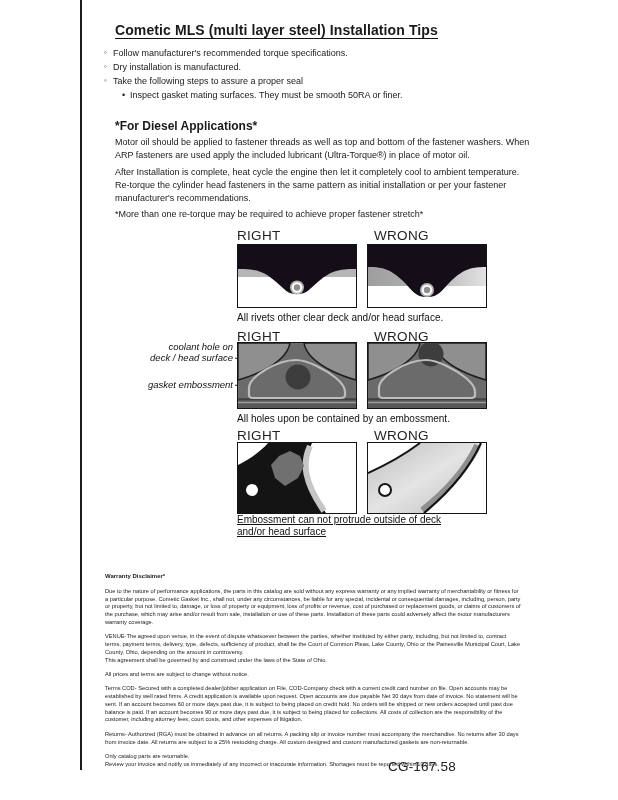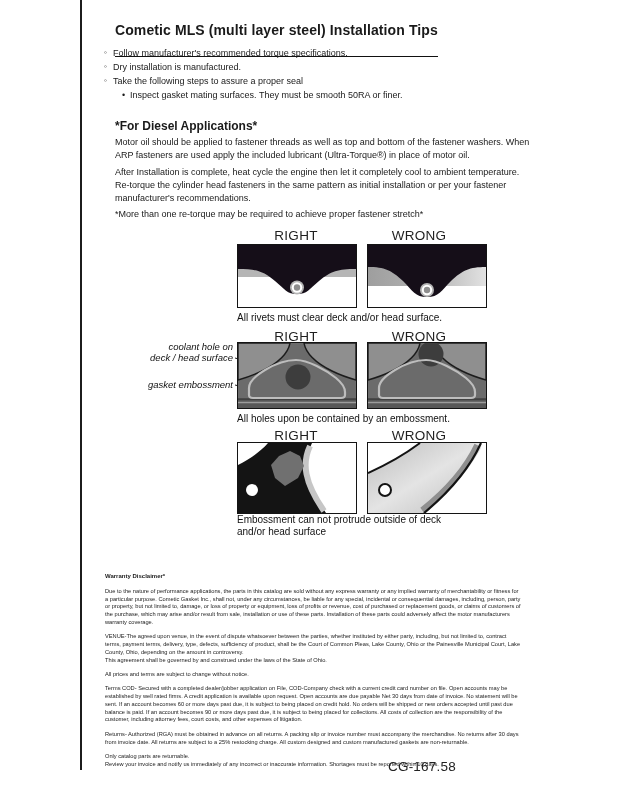--- a/index.html
+++ b/index.html
@@ -3,60 +3,60 @@
 <meta charset="utf-8">
 <style>
   html,body{margin:0;padding:0;background:#ffffff;}
   #page{position:relative;width:618px;height:800px;background:#ffffff;overflow:hidden;
         font-family:"Liberation Sans","DejaVu Sans",sans-serif;color:#1a1a1a;}
   .abs{position:absolute;}
 
   #left-rule{left:80px;top:0;width:1.5px;height:770px;background:#1c1c1c;}
 
   #title{left:115px;top:22px;font-size:14px;font-weight:bold;letter-spacing:.1px;}
-  #title span{display:inline-block;border-bottom:1.6px solid #111;padding-bottom:18px;}
+  #title span{display:inline-block;border-bottom:1.6px solid #111;padding-bottom:0;}
 
   #bullets{left:104px;top:46px;width:420px;font-size:9px;line-height:14px;}
   .b-row{white-space:nowrap;}
   .b-row .mark{display:inline-block;width:9px;font-size:8px;vertical-align:top;}
   .b-sub{padding-left:18px;}
   .b-sub .mark{width:8px;font-size:9px;}
 
   #diesel-heading{left:115px;top:119px;font-size:12px;font-weight:bold;}
   .para{left:115px;width:420px;font-size:9px;line-height:13.2px;}
   #diesel-p1{top:136px;}
   #diesel-p2{top:166px;}
   #diesel-p3{top:208px;}
 
-  .rw-label{top:0;width:118px;text-align:center;font-size:13.5px;color:#1f1f1f;letter-spacing:.3px;}
+  .rw-label{top:0;width:118px;font-size:13.5px;color:#1f1f1f;letter-spacing:.3px;}
   .diagram-box{width:118px;border:1.8px solid #141414;line-height:0;background:#fff;}
   .diagram-box svg{display:block;}
   .caption{font-size:10px;line-height:11.5px;color:#111;}
 
   #row1-right-label,#row2-right-label,#row3-right-label{left:237px;}
-  #row1-wrong-label,#row2-wrong-label,#row3-wrong-label{left:360px;}
+  #row1-wrong-label,#row2-wrong-label,#row3-wrong-label{left:374px;}
   #row1-right-label,#row1-wrong-label{top:228px;}
   #row1-right-box,#row1-wrong-box{top:244px;height:62px;}
   #row1-right-box{left:237px;} #row1-wrong-box{left:367px;}
   #row1-caption{left:237px;top:312px;}
 
   #row2-right-label,#row2-wrong-label{top:329px;}
   #row2-right-box,#row2-wrong-box{top:342px;height:65px;}
   #row2-right-box{left:237px;} #row2-wrong-box{left:367px;}
   #row2-caption{left:237px;top:413px;}
 
   .annot{left:100px;width:133px;text-align:right;font-size:9.5px;line-height:10.8px;color:#111;font-style:italic;}
   #annot-hole{top:342px;}
   #annot-emboss{top:380px;}
   #leader-overlay{left:100px;top:330px;width:300px;height:90px;pointer-events:none;}
 
   #row3-right-label,#row3-wrong-label{top:428px;}
   #row3-right-box,#row3-wrong-box{top:442px;height:70px;}
   #row3-right-box{left:237px;} #row3-wrong-box{left:367px;}
-  #row3-caption{left:237px;top:514px;width:215px;}
+  #row3-caption{left:237px;top:514px;width:215px;text-decoration:underline;}
 
   #disclaimer{left:105px;top:573px;width:416px;font-size:5.7px;line-height:7.8px;color:#222;}
   #disclaimer .dh{font-weight:bold;font-size:6px;margin:0 0 7px 0;}
   #disclaimer p{margin:6.5px 0 0 0;}
   #disclaimer p.tight{margin-top:0;}
   #disclaimer p.first{margin-top:0;}
 
   #page-code{left:388px;top:759px;font-size:13.5px;color:#222;letter-spacing:.2px;}
 </style>
 </head>
@@ -113,21 +113,21 @@
         </linearGradient>
       </defs>
       <rect width="118" height="62" fill="#ffffff"></rect>
       <rect x="0" y="22" width="118" height="19" fill="url(#gband1)"></rect>
       <path d="M0,0 H118 V22 C101,22 95,25 83,36 C73,46 71,52 59,52 C47,52 45,46 35,36 C23,25 17,22 0,22 Z" fill="#150e18"></path>
       <circle cx="59" cy="45" r="7" fill="#b5b5b5"></circle>
       <circle cx="59" cy="45" r="5.2" fill="#ffffff"></circle>
       <circle cx="59" cy="45" r="3.2" fill="#8e8e8e"></circle>
     </svg>
   </div>
-  <div id="row1-caption" class="abs caption">All rivets must clear deck and/or head surface.</div>
+  <div id="row1-caption" class="abs caption">All rivets other clear deck and/or head surface.</div>
 
   <div id="row2-right-label" class="abs rw-label">RIGHT</div>
   <div id="row2-wrong-label" class="abs rw-label">WRONG</div>
 
   <div id="annot-hole" class="abs annot">
     <div>coolant hole on</div>
     <div>deck / head surface</div>
   </div>
   <div id="annot-emboss" class="abs annot">gasket embossment</div>
 

